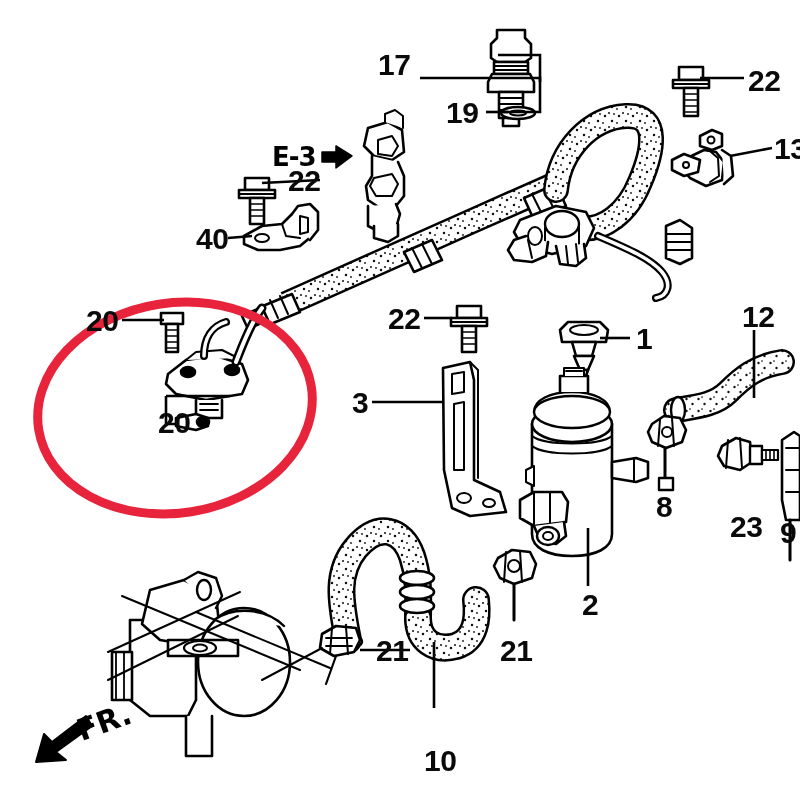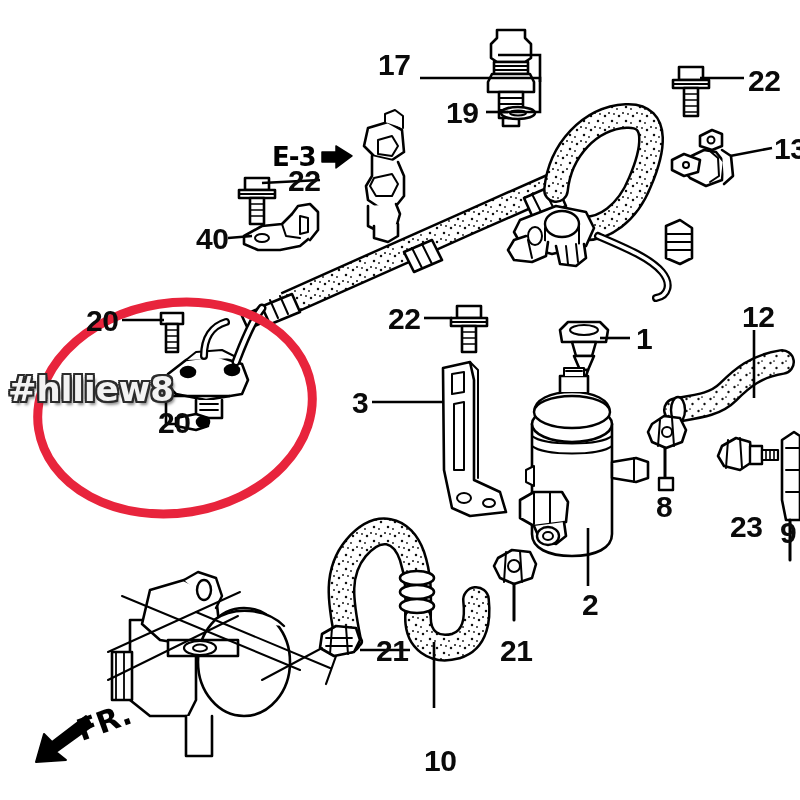--- a/index.html
+++ b/index.html
@@ -434,15 +434,14 @@
   <div class="callout-label" style="left:376px; top:636px;">21</div>
 
   <div class="callout-label" style="left:500px; top:636px;">21</div>
 
   <div class="callout-label" style="left:424px; top:746px;">10</div>
 
   <div class="e3-text" style="left:272px; top:142px;">E-3</div>
 
   <div id="fr-text">FR.</div>
 
-  <div id="watermark">#hlliew8</div>
 
 </div>
 
 </body></html>

